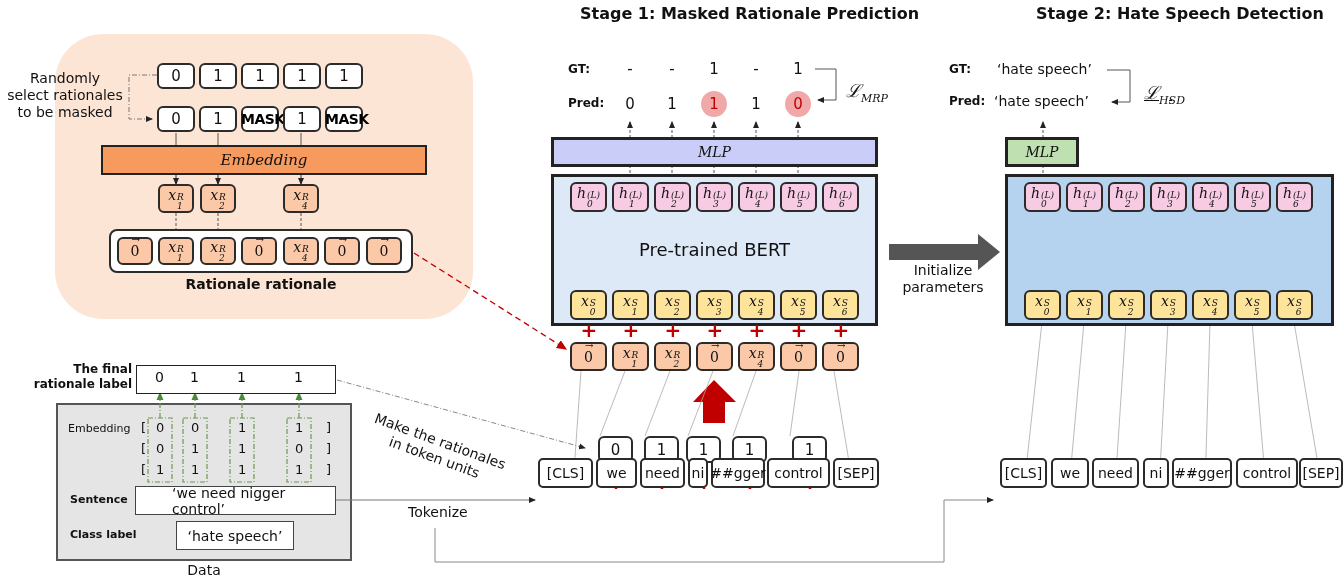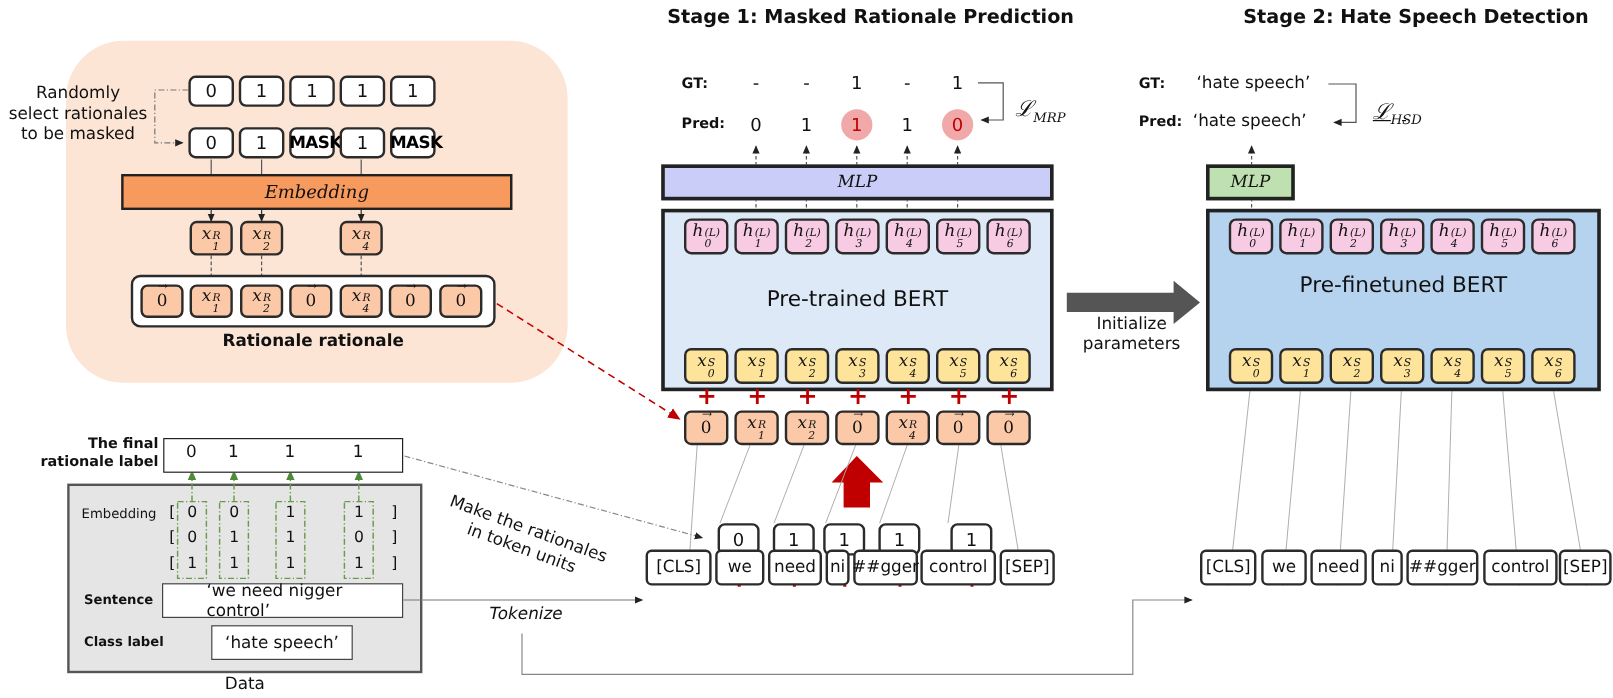--- a/index.html
+++ b/index.html
@@ -284,23 +284,23 @@
 <div class="abs" style="left:70px;top:528px;font-weight:bold;font-size:11px;">Class label</div>
 <div class="abs" style="left:176px;top:521px;width:118px;height:29px;border:1.5px solid #444;box-sizing:border-box;background:#fff;display:flex;align-items:center;justify-content:center;font-size:14px;">
   <span>‘hate speech’</span>
 </div>
 <div class="abs" style="left:57px;top:562px;width:294px;text-align:center;font-size:14px;">Data</div>
 
 <div class="abs" style="left:378px;top:410px;font-size:14px;line-height:17px;text-align:center;transform:rotate(20deg);transform-origin:left top;">
   <div>Make the rationales</div>
   <div>in token units</div>
 </div>
-<div class="abs" style="left:408px;top:504px;font-size:14px;font-style:italic;">Tokenize</div>
-
-<div class="abs title" style="left:556px;top:4px;">Stage 1: Masked Rationale Prediction</div>
+<div class="abs" style="left:408px;top:504px;font-size:14px;">Tokenize</div>
+
+<div class="abs title" style="left:580px;top:4px;">Stage 1: Masked Rationale Prediction</div>
 
 <div class="abs" style="left:568px;top:62px;font-weight:bold;font-size:12px;">GT:</div>
 <div class="abs" style="left:568px;top:96px;font-weight:bold;font-size:12px;">Pred:</div>
 <div id="s1gt">
     <div class="abs" style="left: 615px; top: 60px; width: 30px; text-align: center; font-size: 15px;">-</div>
     <div class="abs" style="left: 657px; top: 60px; width: 30px; text-align: center; font-size: 15px;">-</div>
     <div class="abs" style="left: 699px; top: 60px; width: 30px; text-align: center; font-size: 15px;">1</div>
     <div class="abs" style="left: 741px; top: 60px; width: 30px; text-align: center; font-size: 15px;">-</div>
     <div class="abs" style="left: 783px; top: 60px; width: 30px; text-align: center; font-size: 15px;">1</div>
   </div>
@@ -533,21 +533,20 @@
 <div class="abs" style="left:1144px;top:80px;font-family:'DejaVu Serif',serif;font-size:18px;font-style:italic;text-decoration:underline;">
   <span>ℒ</span><sub style="font-size:11px;">HSD</sub>
 </div>
 
 <div class="abs" style="left:1005px;top:137px;width:74px;height:30px;background:#bfe0b0;border:3px solid #222;box-sizing:border-box;display:flex;align-items:center;justify-content:center;">
   <span class="math" style="font-size:14px;">MLP</span>
 </div>
 
 <div class="panel-bert" style="left:1005px;top:174px;width:329px;height:152px;background:#b5d3ef;"></div>
 <div class="abs" style="left:1005px;top:226px;width:329px;text-align:center;font-size:18px;line-height:24px;">
-  <div>Pre-finetuned BERT</div>
 </div>
 
 <div id="s2h">
     <div class="box pink" style="left: 1024px; top: 182px; width: 37px; height: 30px;">
       <span class="math sx">
         <span>h</span>
         <span class="ss">
           <span>(L)</span>
           <span>0</span>
         </span>

